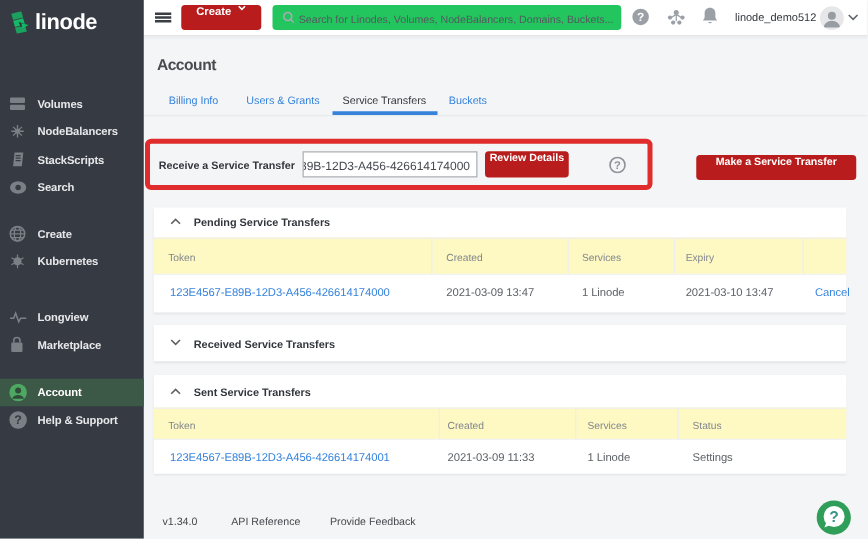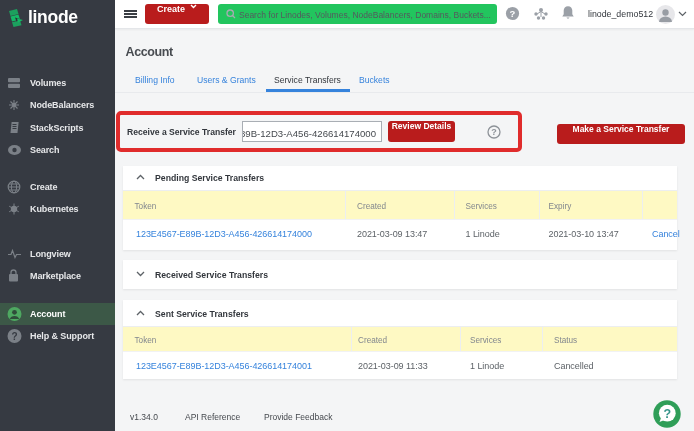--- a/index.html
+++ b/index.html
@@ -129,21 +129,21 @@
     <div class="ch" style="left:235px;top:9px">Created</div>
     <div class="ch" style="left:347px;top:9px">Services</div>
     <div class="ch" style="left:431px;top:9px">Status</div>
     <div class="vline" style="left:227.5px"></div>
     <div class="vline" style="left:337px"></div>
     <div class="vline" style="left:419px"></div>
   </div>
   <div class="cell link" style="left:13px;top:61px">123E4567-E89B-12D3-A456-426614174001</div>
   <div class="cell" style="left:235px;top:61px">2021-03-09 11:33</div>
   <div class="cell" style="left:347px;top:61px">1 Linode</div>
-  <div class="cell" style="left:431px;top:61px">Cancelled</div>
+  <div class="cell" style="left:431px;top:61px">Settings</div>
 </div>
 
 <div class="abs" style="left:130px;top:412px;font-size:8.5px;color:#45494e">v1.34.0</div>
 <div class="abs" style="left:185px;top:412px;font-size:8.5px;color:#45494e">API Reference</div>
 <div class="abs" style="left:264px;top:412px;font-size:8.5px;color:#45494e">Provide Feedback</div>
 
 <svg class="abs" style="left:653px;top:399.5px" width="28" height="28" viewBox="0 0 28 28">
 <circle cx="14" cy="14" r="13.7" fill="#2f9e58"></circle>
 <circle cx="14.3" cy="13.2" r="8.4" fill="#fff"></circle>
 <path d="M8 18l-1.5 4 5-2z" fill="#fff"></path>

